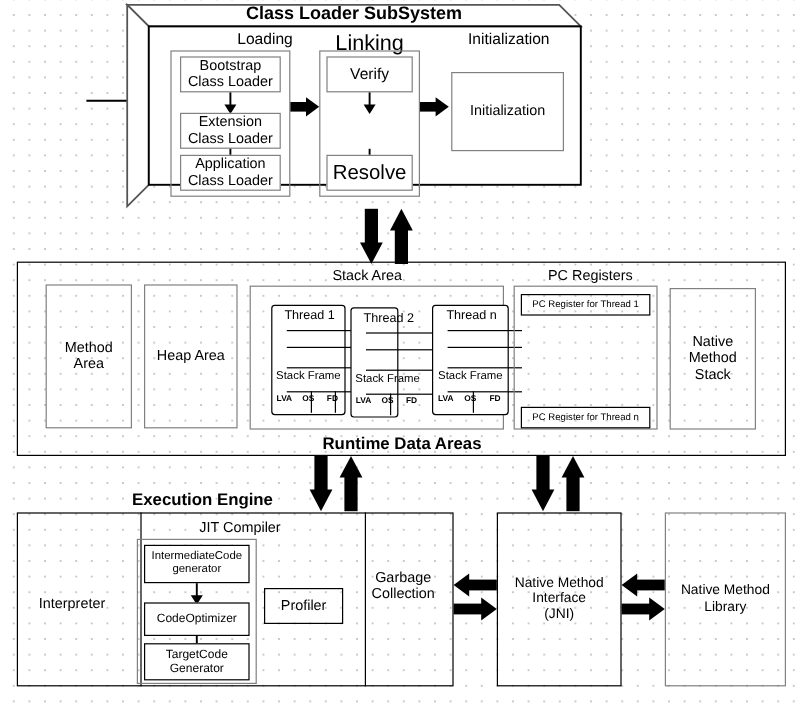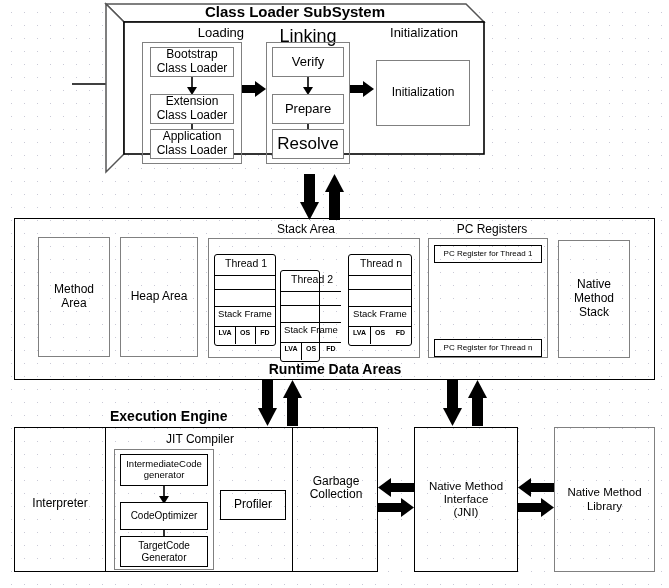--- a/index.html
+++ b/index.html
@@ -10,21 +10,21 @@
     overflow:hidden;
   }
   #canvas{
     position:relative;width:669px;height:588px;
     background-color:#ffffff;
     background-image:
       radial-gradient(#c9c9d6 0.6px, transparent 0.7px);
     background-size:13px 13px;
     background-position:5px 6px;
   }
-  .abs{position:absolute;box-sizing:border-box;}
+  .abs{position:absolute;box-sizing:border-box;margin-left:12px;}
   .lbl{position:absolute;box-sizing:border-box;text-align:center;
        color:#000;line-height:1.12;}
 
   
   .box{position:absolute;box-sizing:border-box;
        border:1.6px solid #808080;
        background:transparent;
        display:flex;align-items:center;justify-content:center;
        text-align:center;line-height:1.15;color:#000;}
   .box.dark{border:1.6px solid #000;}
@@ -104,23 +104,20 @@
 
   <div class="box thin" style="left:266px;top:42px;width:84px;height:122px;"></div>
   <div class="box white" style="left:272px;top:47px;width:72px;height:30px;font-size:13px;">
     <span>Verify</span>
   </div>
   <div class="arr-v" style="left:301px;top:77px;width:14px;height:18px;">
     <svg width="14" height="18" viewBox="0 0 14 18">
       <line x1="7" y1="0" x2="7" y2="11" stroke="#000" stroke-width="1.6"></line>
       <polygon points="2,10 12,10 7,18" fill="#000"></polygon>
     </svg>
-  </div>
-  <div class="box white" style="left:272px;top:94px;width:72px;height:30px;font-size:13px;">
-    <span>Prepare</span>
   </div>
   <div class="arr-v" style="left:301px;top:124px;width:14px;height:18px;">
     <svg width="14" height="18" viewBox="0 0 14 18">
       <line x1="7" y1="0" x2="7" y2="11" stroke="#000" stroke-width="1.6"></line>
       <polygon points="2,10 12,10 7,18" fill="#000"></polygon>
     </svg>
   </div>
   <div class="box white" style="left:272px;top:129px;width:72px;height:30px;font-size:17px;">
     <span>Resolve</span>
   </div>
@@ -166,21 +163,21 @@
     <div class="abs" style="left:0;top:51px;width:60px;height:0;border-top:1.4px solid #000;"></div>
     <div class="lbl" style="left:0;top:54px;width:60px;font-size:9.5px;">Stack Frame</div>
     <div class="abs" style="left:0;top:71px;width:60px;height:0;border-top:1.4px solid #000;"></div>
     <div class="lbl" style="left:0;top:74px;width:20px;font-size:7px;font-weight:bold;">LVA</div>
     <div class="abs" style="left:20px;top:71px;width:0;height:18px;border-left:1.4px solid #000;"></div>
     <div class="lbl" style="left:20px;top:74px;width:20px;font-size:7px;font-weight:bold;">OS</div>
     <div class="abs" style="left:40px;top:71px;width:0;height:18px;border-left:1.4px solid #000;"></div>
     <div class="lbl" style="left:40px;top:74px;width:20px;font-size:7px;font-weight:bold;">FD</div>
   </div>
 
-  <div class="abs" style="left:280px;top:270px;width:40px;height:92px;border:1.4px solid #000;border-radius:3px;background:#fff;">
+  <div class="abs" style="left:280px;top:256px;width:40px;height:92px;border:1.4px solid #000;border-radius:3px;background:#fff;">
     <div class="lbl" style="left:0;top:3px;width:62px;font-size:10.5px;">Thread 2</div>
     <div class="abs" style="left:0;top:20px;width:60px;height:0;border-top:1.4px solid #000;"></div>
     <div class="abs" style="left:0;top:34px;width:60px;height:0;border-top:1.4px solid #000;"></div>
     <div class="abs" style="left:0;top:51px;width:60px;height:0;border-top:1.4px solid #000;"></div>
     <div class="lbl" style="left:0;top:54px;width:60px;font-size:9.5px;">Stack Frame</div>
     <div class="abs" style="left:0;top:71px;width:60px;height:0;border-top:1.4px solid #000;"></div>
     <div class="lbl" style="left:0;top:74px;width:20px;font-size:7px;font-weight:bold;">LVA</div>
     <div class="abs" style="left:20px;top:71px;width:0;height:18px;border-left:1.4px solid #000;"></div>
     <div class="lbl" style="left:20px;top:74px;width:20px;font-size:7px;font-weight:bold;">OS</div>
     <div class="lbl" style="left:40px;top:74px;width:20px;font-size:7px;font-weight:bold;">FD</div>

